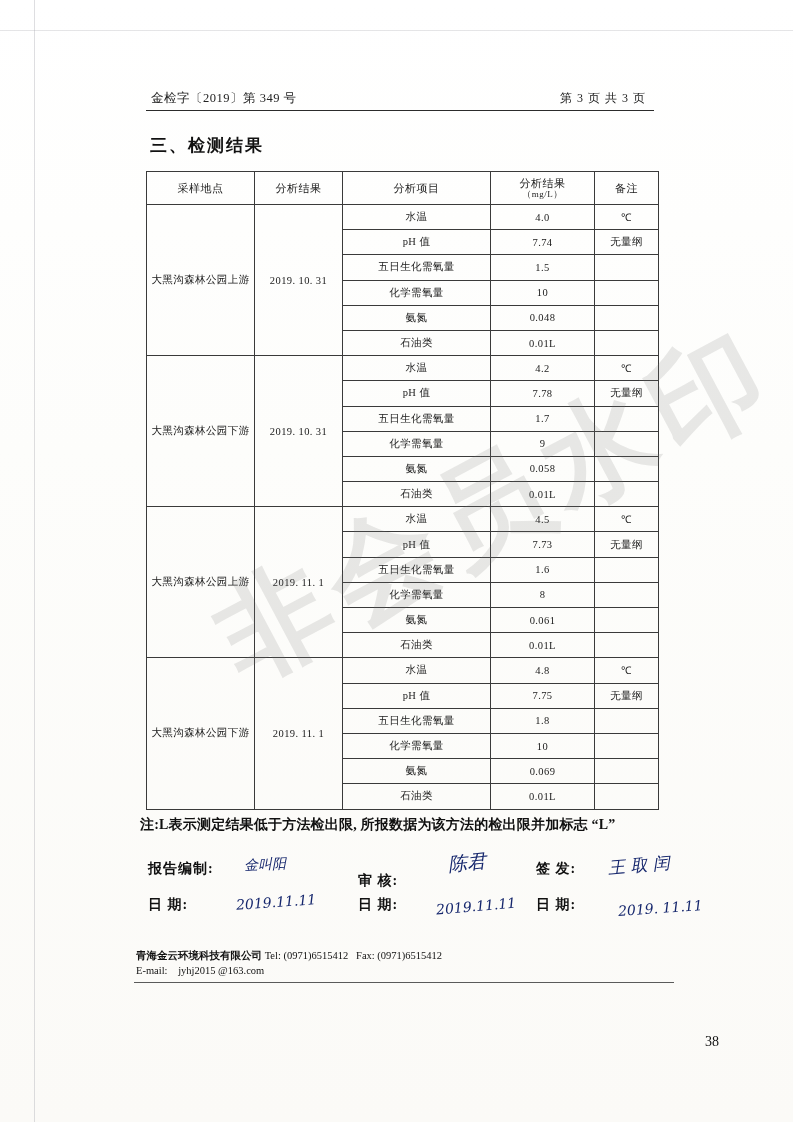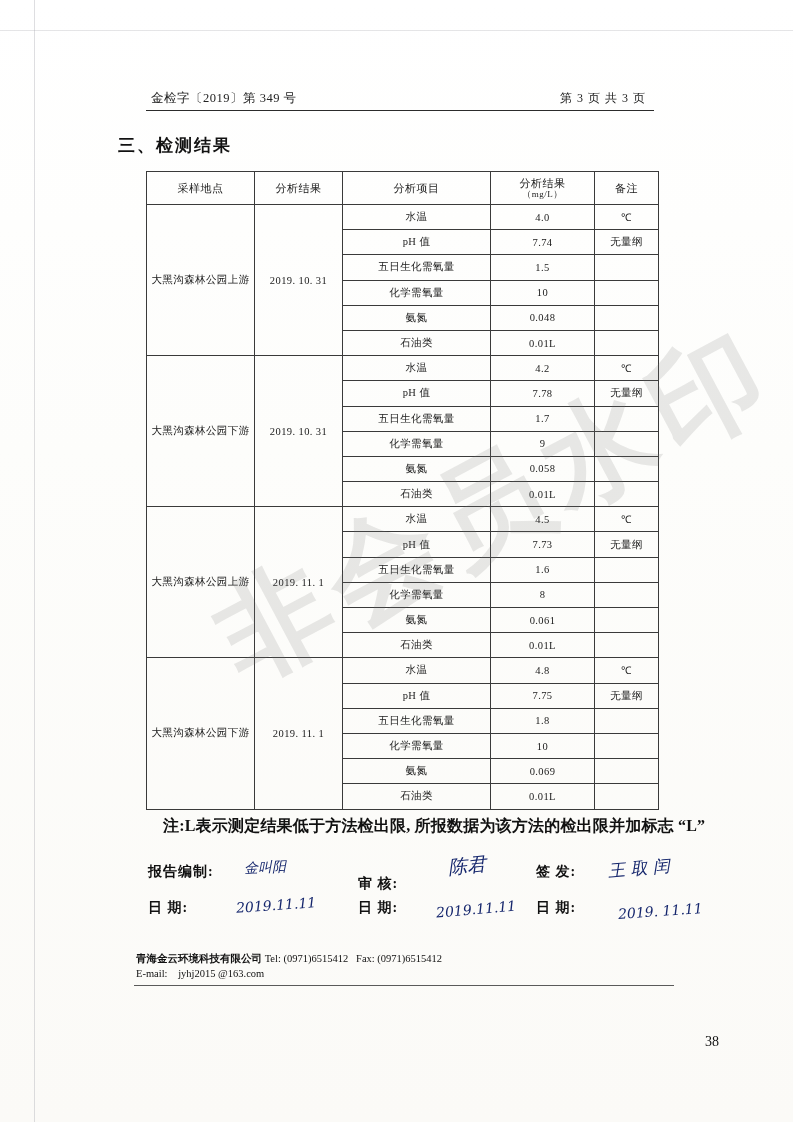--- a/index.html
+++ b/index.html
@@ -55,21 +55,21 @@
   .hdr-rule {
     position: absolute;
     left: 50px;
     right: 52px;
     top: 32px;
     border-bottom: 1px solid #2b2b2b;
   }
   
   .sec-title {
     margin-top: 22px;
-    margin-left: 22px;
+    margin-left: 54px;
     font-size: 17px;
     font-weight: bold;
     letter-spacing: 2px;
     color: #111;
   }
   
   table.results {
     margin-top: 14px;
     margin-left: 50px;
     border-collapse: collapse;
@@ -104,23 +104,23 @@
     font-size: 9px;
     display: block;
     line-height: 1.05;
   }
   .hdr-two-line {
     line-height: 1.15;
   }
   .note-cell { color: #1a1a1a; }
   
   .footnote {
-    margin-left: 67px;
+    margin-left: 44px;
     margin-top: 6px;
-    font-size: 16px;
+    font-size: 14px;
     font-weight: bold;
     color: #111;
     letter-spacing: 0.2px;
   }
   
   .sig-block {
     margin-top: 18px;
     margin-left: 40px;
     position: relative;
     height: 86px;

